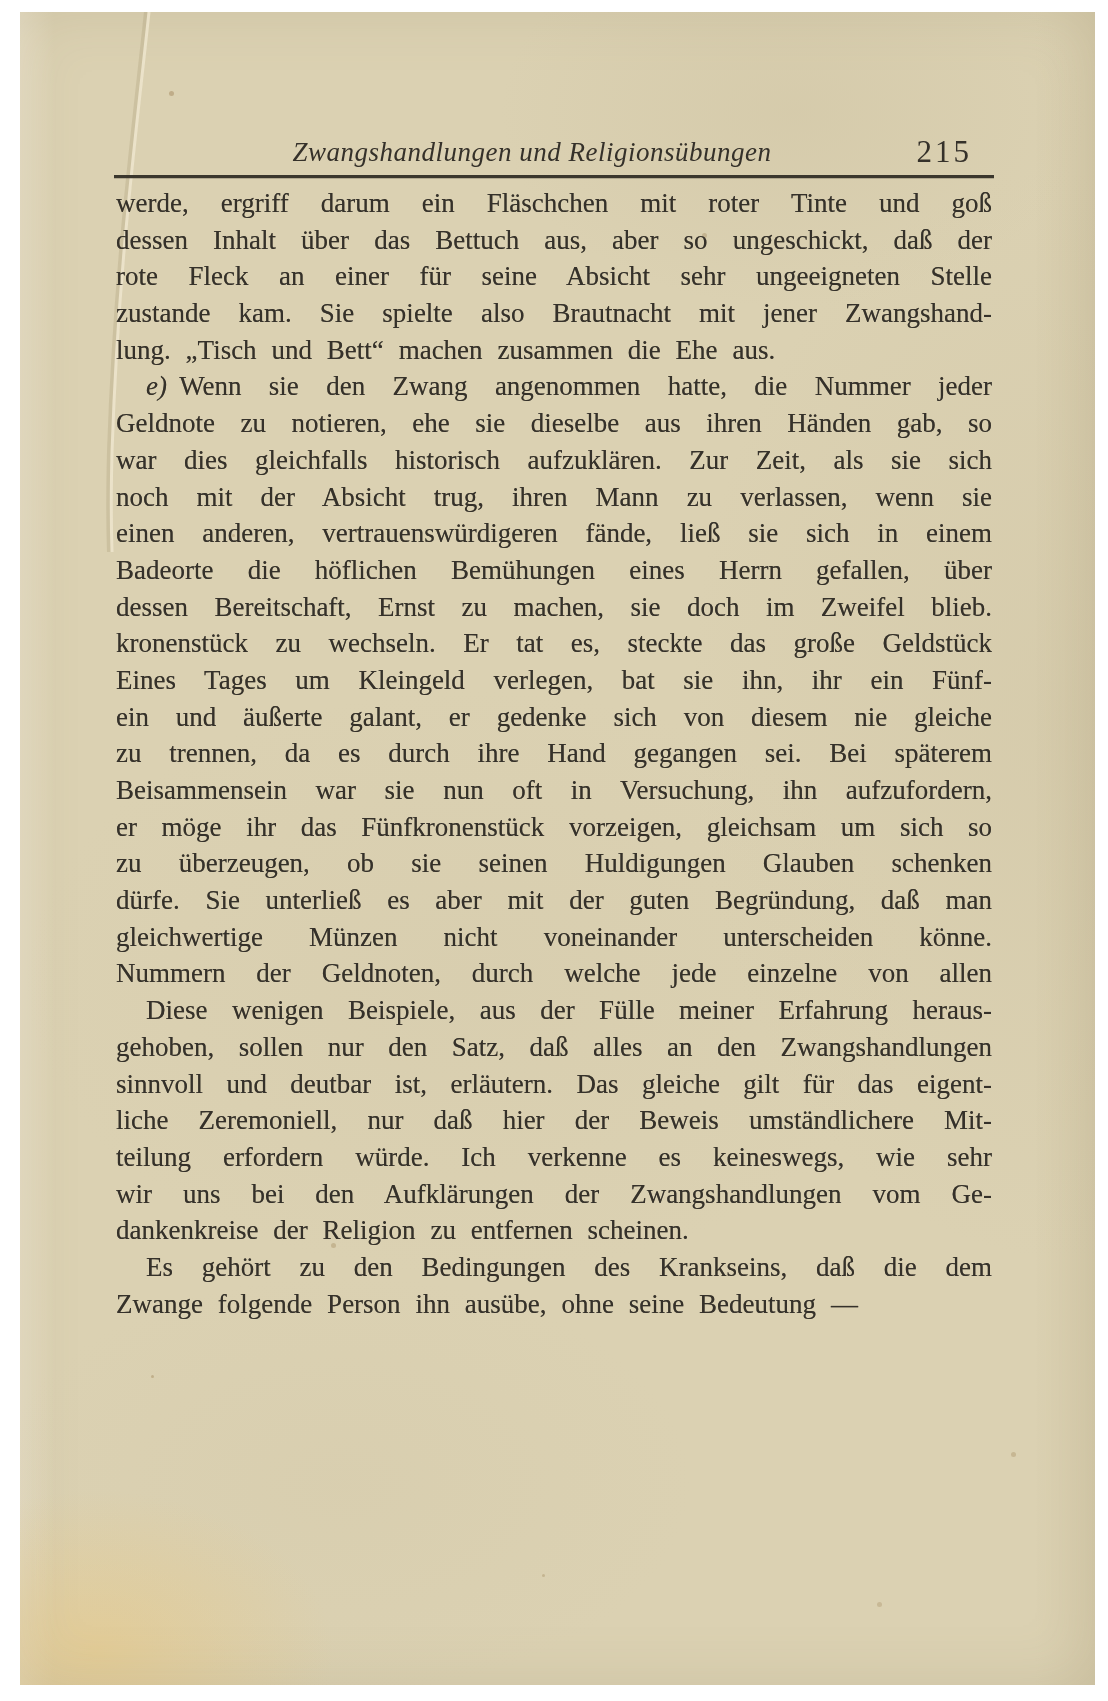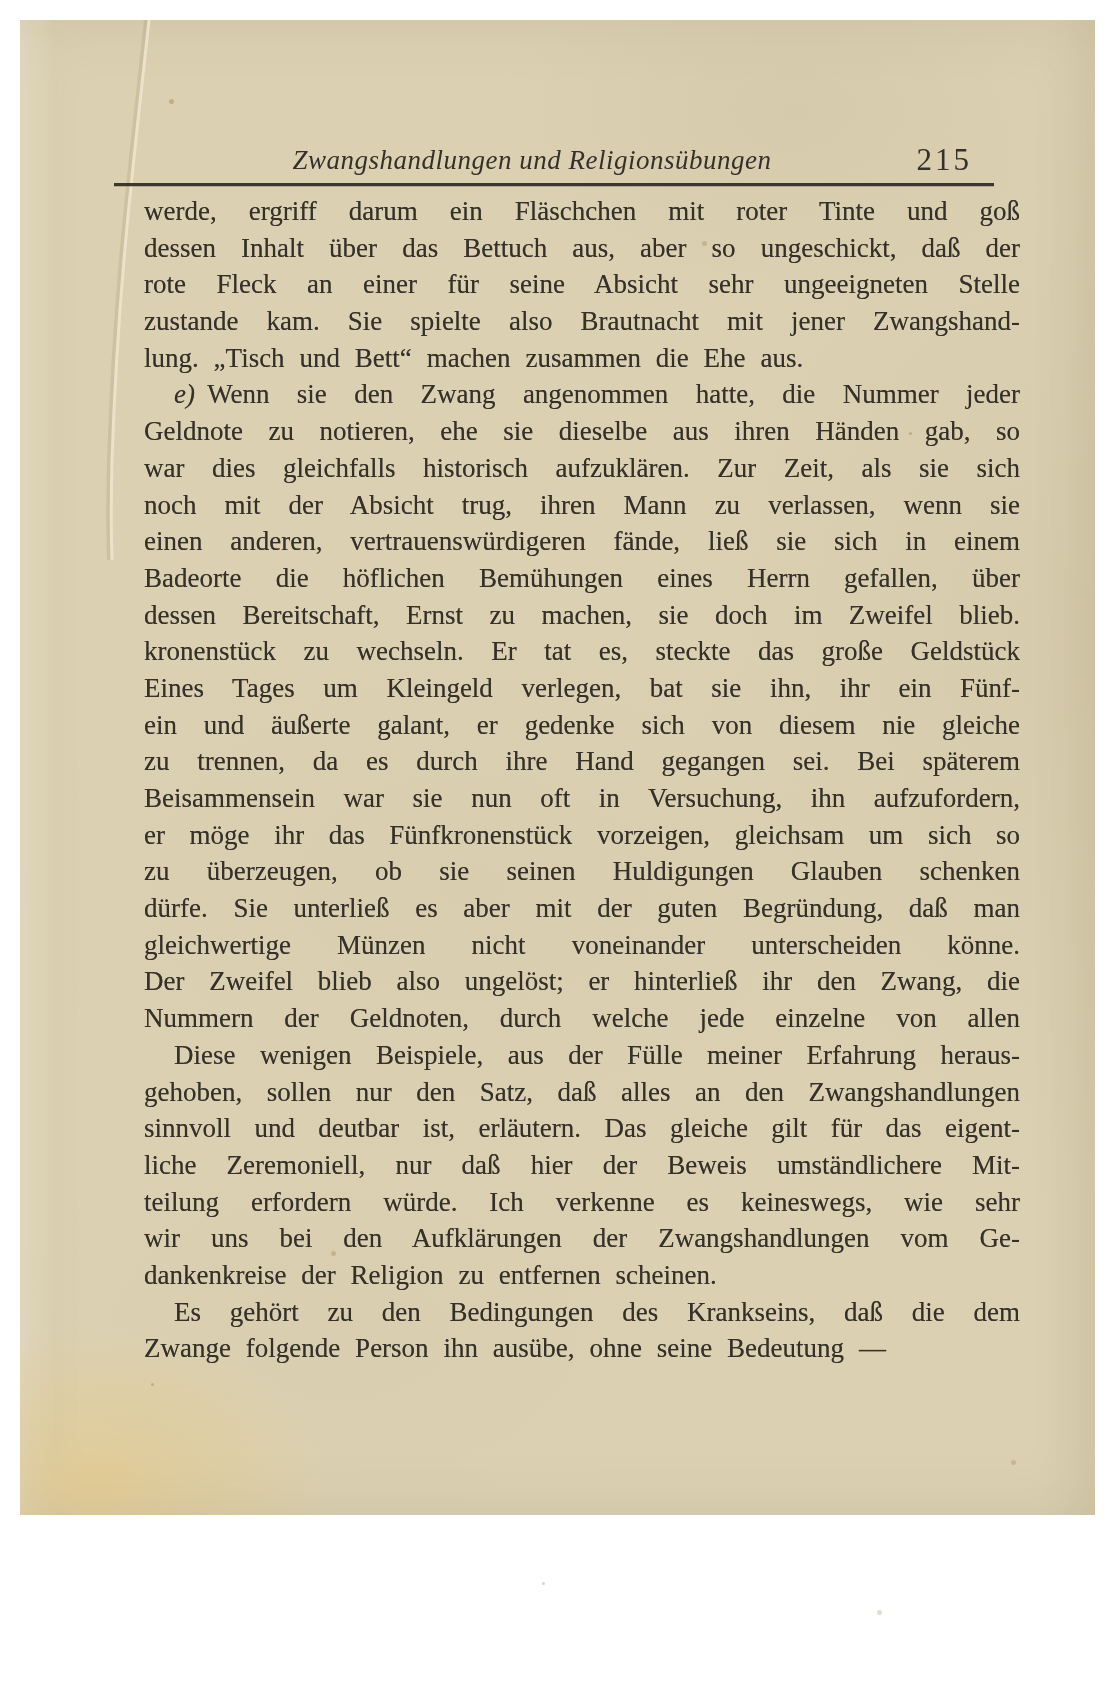--- a/index.html
+++ b/index.html
@@ -3,21 +3,21 @@
 <meta charset="utf-8">
 <style>
   html,body{margin:0;padding:0;}
   body{
     width:1108px;height:1701px;position:relative;
     background:var(--scan_bg,#ffffff);
     font-family:"Liberation Serif","DejaVu Serif",serif;
     overflow:hidden;
   }
   .paper{
-    position:absolute;left:20px;top:20px;width:1075px;height:1495px;
+    position:absolute;left:20px;top:12px;width:1075px;height:1673px;
     background:
       radial-gradient(ellipse 420px 280px at 72% 6%,  rgba(201,189,156,.30), transparent 70%),
       radial-gradient(ellipse 520px 760px at 97% 42%, rgba(201,189,156,.28), transparent 72%),
       radial-gradient(ellipse 340px 230px at 7% 98%,  rgba(232,199,128,.55), transparent 70%),
       radial-gradient(ellipse 640px 420px at 42% 58%, rgba(208,197,166,.25), transparent 70%),
       radial-gradient(ellipse 500px 300px at 30% 88%, rgba(208,197,166,.22), transparent 70%),
       linear-gradient(90deg, #e8dfc6 0px, rgba(232,223,198,0) 34px),
       linear-gradient(270deg, #d6cbab 0px, rgba(214,203,171,0) 60px),
       var(--paper,#dbd1b2);
     box-shadow:inset 0 0 60px rgba(140,125,95,.18);
@@ -53,21 +53,20 @@
   }
   .rule{
     position:absolute;left:94px;top:163px;width:880px;height:3px;
     background:var(--rule,#3b372d);
     box-shadow:0 1px 0 rgba(59,55,45,.25);
   }
   .body-text{
     position:absolute;left:96px;top:173px;width:876px;
     font-size:27px;line-height:36.7px;color:var(--ink,#35312a);
     text-shadow:0 0 .5px rgba(48,43,34,.55);
-    margin-left:28px;
   }
   .line{
     text-align:justify;text-align-last:justify;
     height:36.7px;overflow:visible;
   }
   .line.indent{padding-left:30px;}
   .line.last{text-align-last:left;word-spacing:.30em;}
   .marker{font-style:italic;margin-right:.45em;}
 </style>
 </head>
@@ -106,21 +105,20 @@
     <div class="line">dessen Bereitschaft, Ernst zu machen, sie doch im Zweifel blieb.</div>
     <div class="line">kronenstück zu wechseln. Er tat es, steckte das große Geldstück</div>
     <div class="line">Eines Tages um Kleingeld verlegen, bat sie ihn, ihr ein Fünf-</div>
     <div class="line">ein und äußerte galant, er gedenke sich von diesem nie gleiche</div>
     <div class="line">zu trennen, da es durch ihre Hand gegangen sei. Bei späterem</div>
     <div class="line">Beisammensein war sie nun oft in Versuchung, ihn aufzufordern,</div>
     <div class="line">er möge ihr das Fünfkronenstück vorzeigen, gleichsam um sich so</div>
     <div class="line">zu überzeugen, ob sie seinen Huldigungen Glauben schenken</div>
     <div class="line">dürfe. Sie unterließ es aber mit der guten Begründung, daß man</div>
     <div class="line">gleichwertige Münzen nicht voneinander unterscheiden könne.</div>
-    <div class="line">Der Zweifel blieb also ungelöst; er hinterließ ihr den Zwang, die</div>
     <div class="line">Nummern der Geldnoten, durch welche jede einzelne von allen</div>
 
     <div class="line indent">Diese wenigen Beispiele, aus der Fülle meiner Erfahrung heraus-</div>
     <div class="line">gehoben, sollen nur den Satz, daß alles an den Zwangshandlungen</div>
     <div class="line">sinnvoll und deutbar ist, erläutern. Das gleiche gilt für das eigent-</div>
     <div class="line">liche Zeremoniell, nur daß hier der Beweis umständlichere Mit-</div>
     <div class="line">teilung erfordern würde. Ich verkenne es keineswegs, wie sehr</div>
     <div class="line">wir uns bei den Aufklärungen der Zwangshandlungen vom Ge-</div>
     <div class="line last">dankenkreise der Religion zu entfernen scheinen.</div>
 

